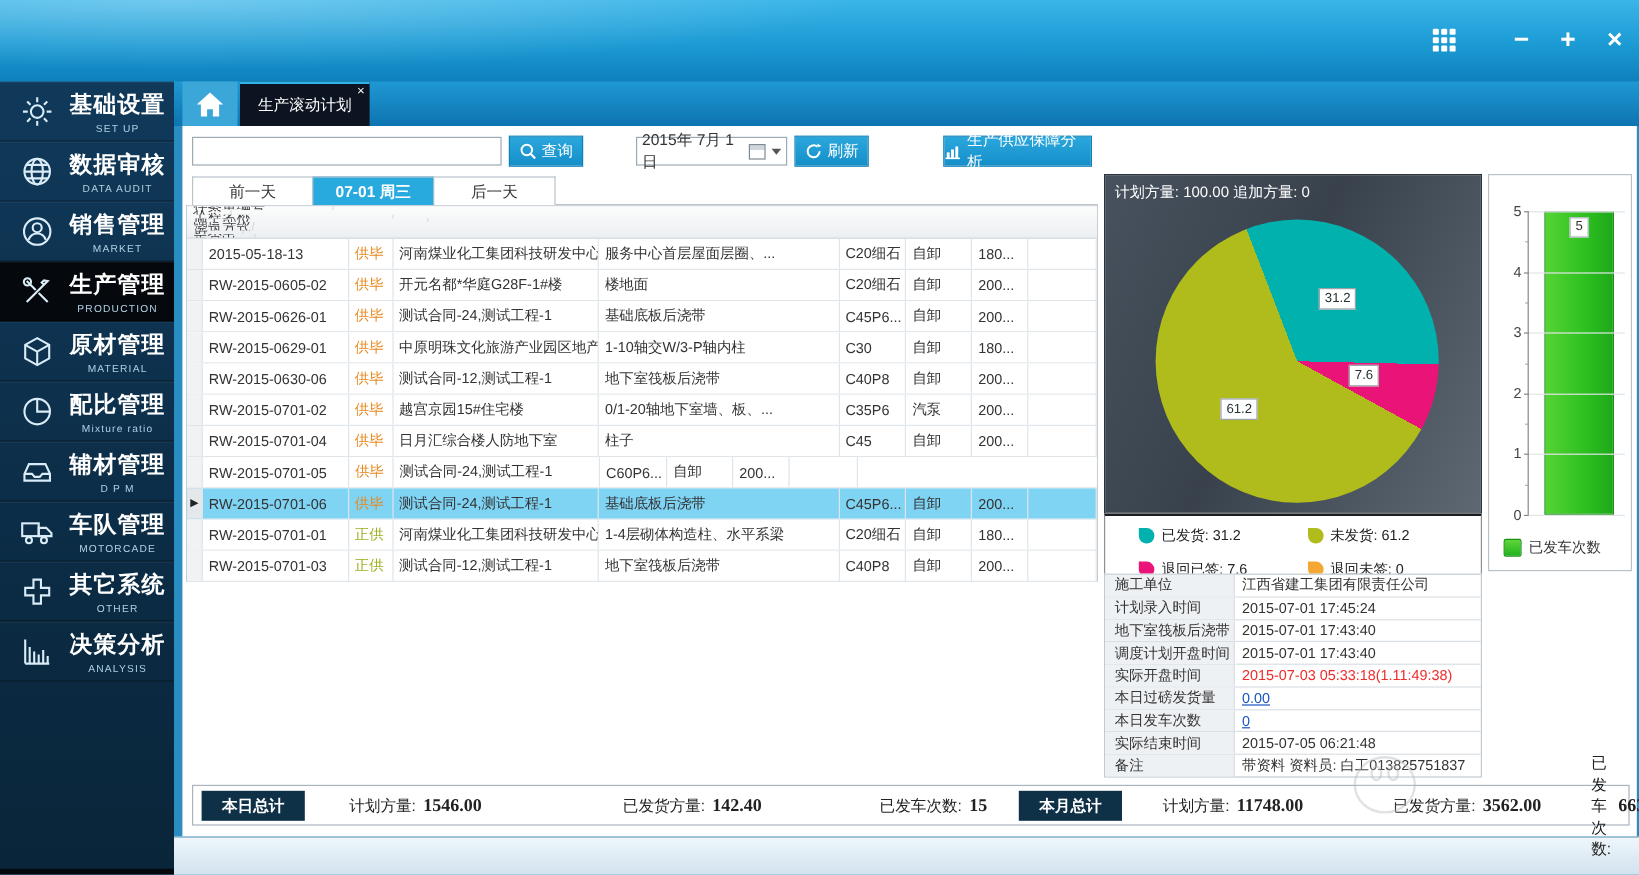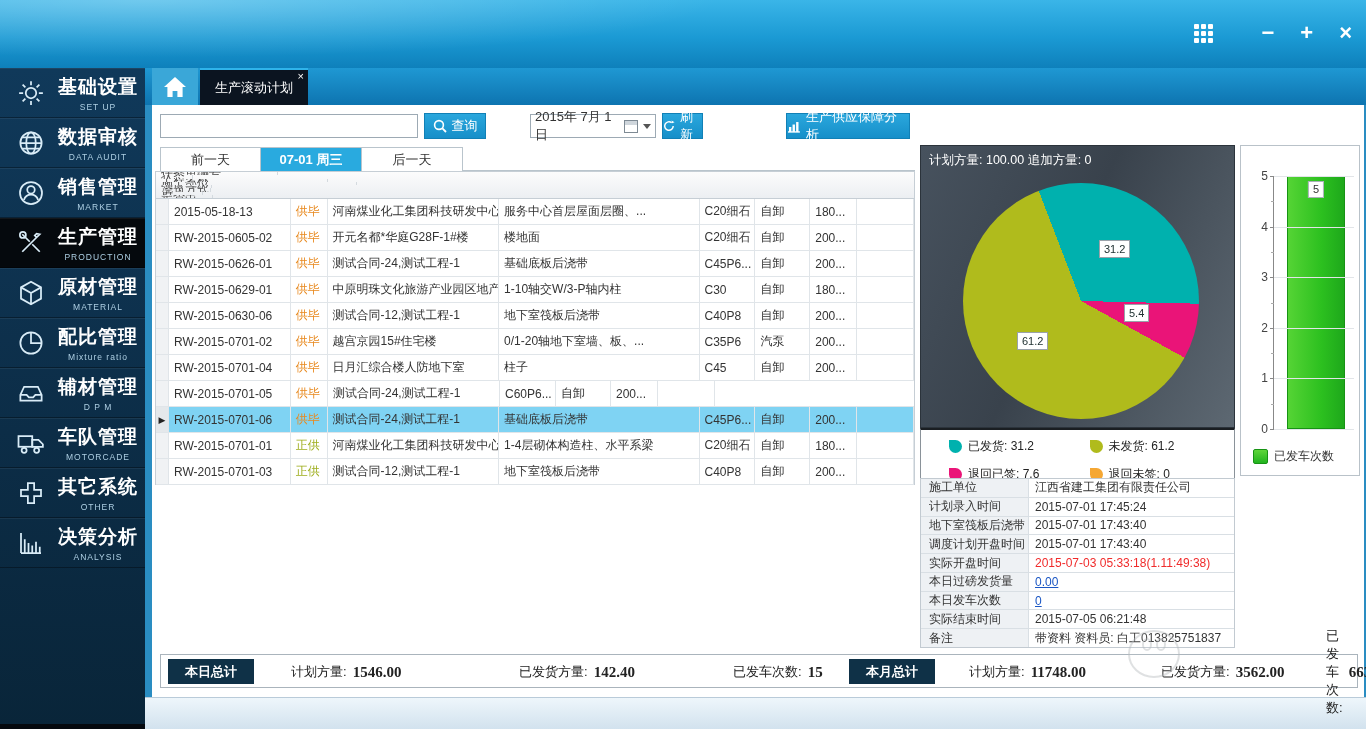--- a/index.html
+++ b/index.html
@@ -46,21 +46,21 @@
   .footer-strip { position:absolute; left:145px; top:697px; right:0; height:32px;
     background:linear-gradient(180deg,#eef6fb 0%,#d2e2ee 100%); border-top:1px solid #b9cbd9; }
 
   
   .search-input { position:absolute; left:160px; top:114px; width:258px; height:24px;
     border:1px solid #9daab4; background:#fff; padding:0 6px; font-size:12px; }
   .btn-blue { position:absolute; height:26px; background:linear-gradient(180deg,#2aa7dd,#168fc9);
     border:1px solid #1180b6; color:#fff; font-size:13px; display:flex; align-items:center;
     justify-content:center; gap:5px; cursor:pointer; }
   .btn-search { left:424px; top:113px; width:62px; }
-  .btn-refresh { left:662px; top:113px; width:41px; }
+  .btn-refresh { left:662px; top:113px; width:62px; }
   .btn-analysis { left:786px; top:113px; width:124px; }
   .datebox { position:absolute; left:530px; top:114px; width:126px; height:24px; border:1px solid #9daab4;
     background:#fff; display:flex; align-items:center; padding:0 4px; font-size:13px; cursor:pointer; }
   .datebox .cal { margin-left:auto; width:14px; height:13px; border:1px solid #7e8a94; background:
     linear-gradient(180deg,#cfd6dc 0 4px,#fff 4px); position:relative; }
   .datebox .arrow { margin-left:5px; width:0; height:0; border-left:4px solid transparent;
     border-right:4px solid transparent; border-top:5px solid #555; }
 
   
   .daytabs { position:absolute; left:160px; top:147px; width:755px; height:24px; border-bottom:1px solid #b9c4cc; display:flex; }
@@ -472,21 +472,21 @@
         <div class="g-cell" style="width: 55px;">自卸</div>
         <div class="g-cell" style="width: 47px;">200...</div>
         <div class="g-cell" style="width: 57px;"></div>
       </div>
     </div>
 
   <div class="pie-panel">
     <div class="pie-title">计划方量: 100.00  追加方量: 0</div>
     <div class="pie" id="pie" style="background: conic-gradient(from 339deg, rgb(0, 177, 174) 0%, rgb(0, 177, 174) 31.2%, rgb(234, 20, 120) 31.2%, rgb(234, 20, 120) 38.8%, rgb(176, 187, 28) 38.8%, rgb(176, 187, 28) 100%);"></div>
     <div class="pie-label pl-0">31.2</div>
-    <div class="pie-label pl-1">5.4</div>
+    <div class="pie-label pl-1">7.6</div>
     <div class="pie-label pl-2">61.2</div>
   </div>
   <div class="legend-box" id="legend">
       <div class="leg-item">
         <span class="leg-swatch" style="background: rgb(0, 177, 174);"></span>
         <span>已发货: 31.2</span>
       </div>
       <div class="leg-item">
         <span class="leg-swatch" style="background: rgb(176, 187, 28);"></span>
         <span>未发货: 61.2</span>

